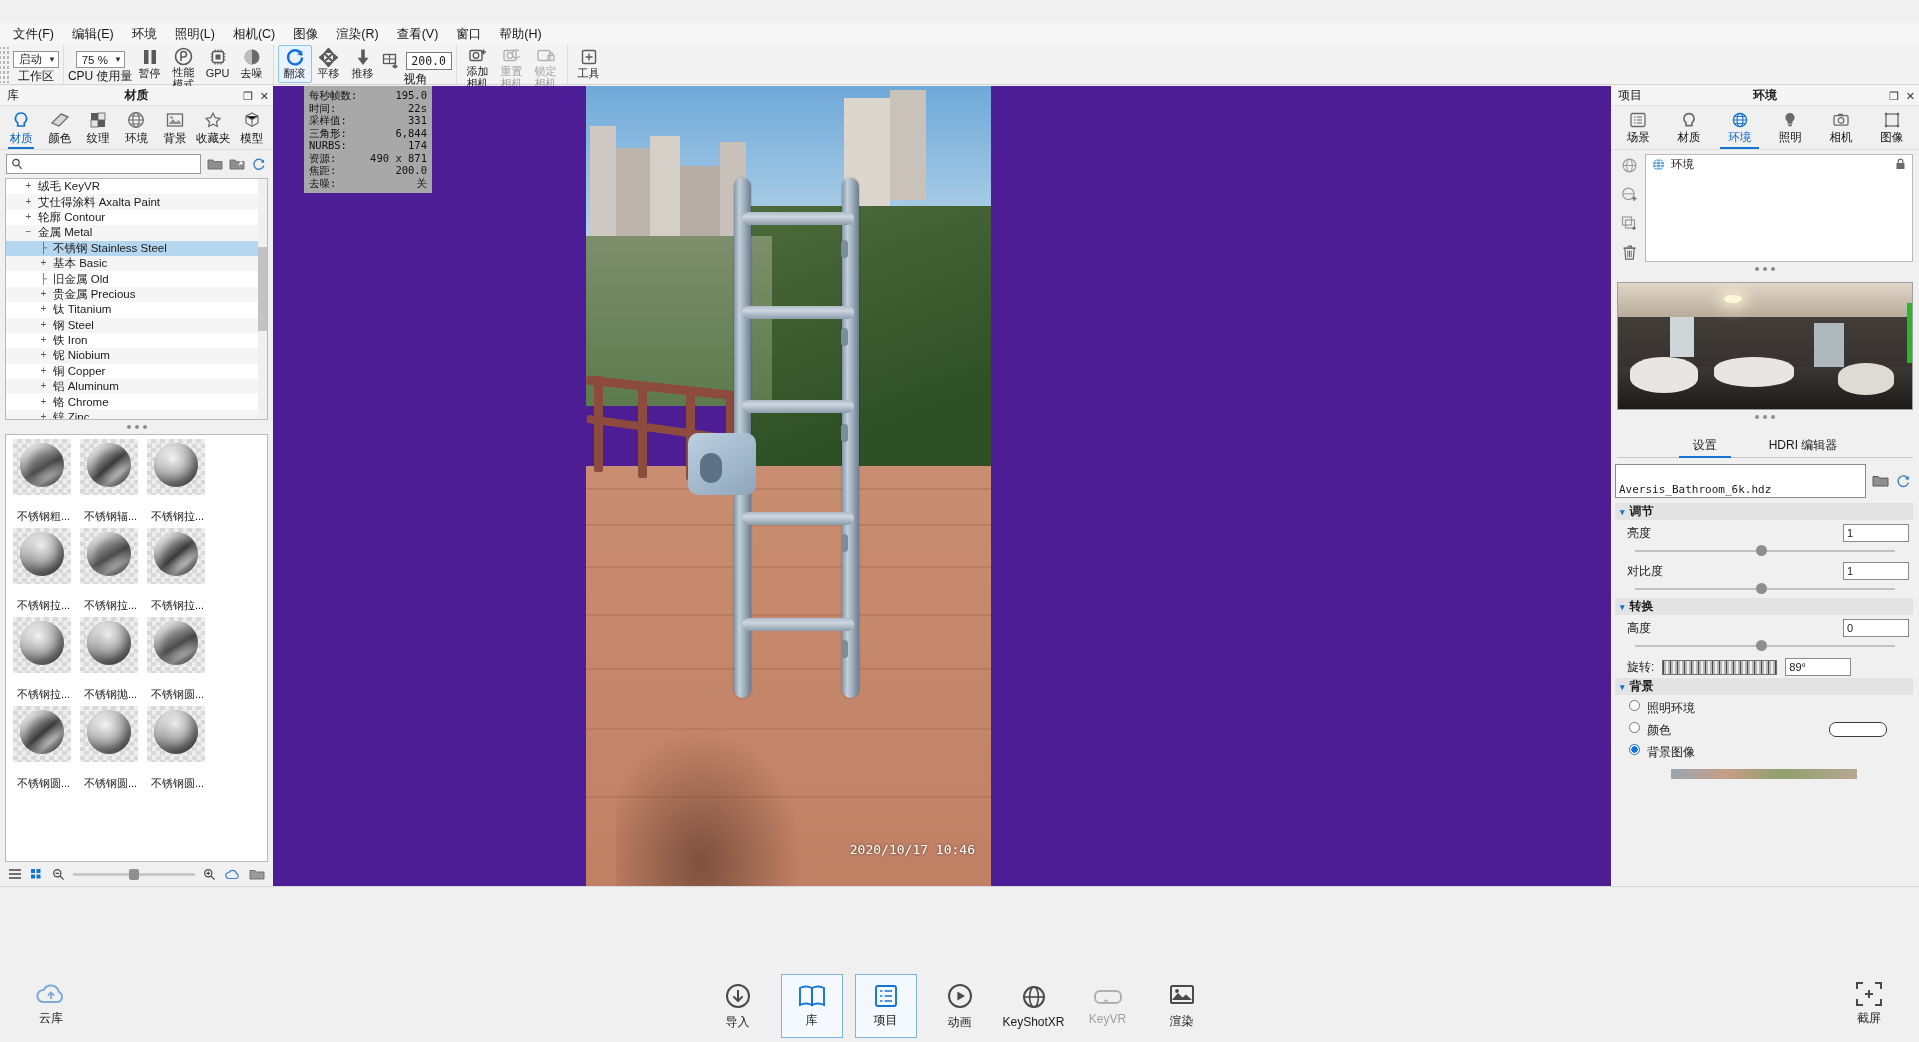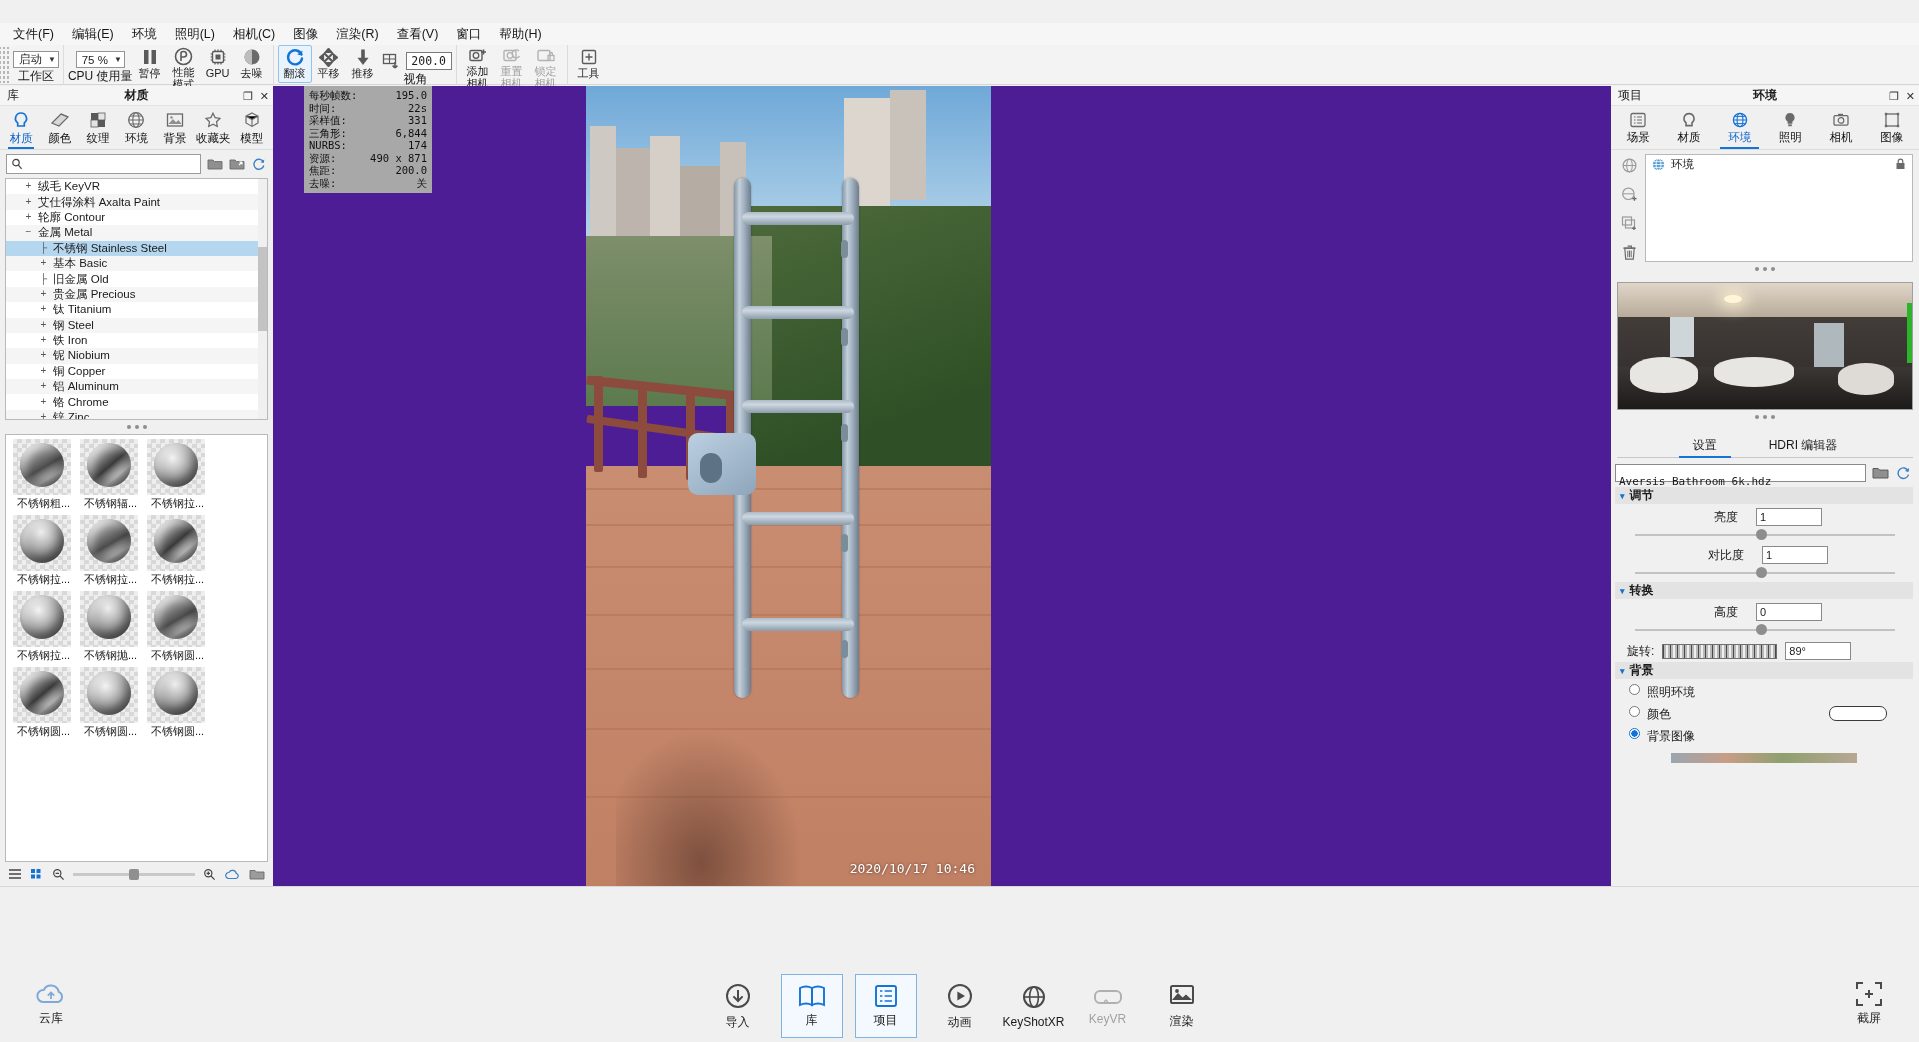--- a/index.html
+++ b/index.html
@@ -98,21 +98,21 @@
   .dots { height:14px; display:flex; align-items:center; justify-content:center; gap:4px; }
   .dot { width:4px; height:4px; border-radius:50%; background:#8d8d8d; }
 
   .gridbox { margin:0 5px; border:1px solid #b9b9b9; background:#fff; flex:1;
     overflow:hidden; padding:4px 0 0 4px; }
   .gcell { display:inline-block; width:61px; margin:0 3px 4px 3px; vertical-align:top; }
   .gthumb { width:58px; height:56px; background:
      repeating-conic-gradient(#d8d8d8 0% 25%, #eee 0% 50%) 0 0/9px 9px; position:relative;
      overflow:hidden; }
   .gball { position:absolute; left:7px; top:4px; width:44px; height:44px; border-radius:50%; }
-  .glab { font-size:11px; text-align:center; margin-top:1px; white-space:nowrap; overflow:hidden; }
+  .glab { font-size:11px; text-align:center; margin-top:14px; white-space:nowrap; overflow:hidden; }
 
   .lpfoot { height:24px; display:flex; align-items:center; gap:8px; padding:0 8px;
     background:#f0f0f0; }
   .lpfoot .sl { flex:1; height:3px; background:#c9c9c9; position:relative; }
   .lpfoot .sl .kn { position:absolute; left:46%; top:-4px; width:10px; height:11px;
     background:#8f8f8f; border-radius:2px; }
 
   
   .viewport { position:absolute; left:273px; top:86px; right:308px; bottom:156px;
     background:#4c1d95; overflow:hidden; }
@@ -134,21 +134,21 @@
     background:linear-gradient(160deg,#4d6b3b,#2f4f26 70%); }
   .deck { position:absolute; left:0; bottom:0; width:100%; height:420px;
     background:linear-gradient(to bottom,#c98d72,#c08064); }
   .deckline { position:absolute; left:0; width:100%; height:2px; background:#b07457; opacity:.6; }
   .pathR { position:absolute; right:0; bottom:0; width:46%; height:410px;
     background:linear-gradient(to bottom,#b9b2a6,#cfc9bd); clip-path:polygon(38% 0,100% 0,100% 100%,0 100%); }
   .railL { position:absolute; left:0; top:280px; width:40%; height:150px; }
   .railbar { position:absolute; background:#8c4b3d; border-radius:2px; }
   .shadow { position:absolute; left:30px; bottom:0; width:190px; height:160px;
     background:radial-gradient(ellipse at 45% 85%, rgba(70,40,30,.55), rgba(120,70,50,0) 68%); }
-  .stamp { position:absolute; right:16px; bottom:10px; color:#fff; font-size:13px;
+  .stamp { position:absolute; right:16px; bottom:29px; color:#fff; font-size:13px;
     font-family:"DejaVu Sans Mono", monospace; text-shadow:0 0 3px rgba(0,0,0,.6); }
 
   .ladder { position:absolute; left:148px; top:92px; width:128px; height:520px; }
   .rail { position:absolute; top:0; width:17px; height:520px; border-radius:9px;
     background:linear-gradient(to right,#8496a6 0%,#c3cfda 32%,#9eaebd 62%,#6d7d8d 100%);
     box-shadow:0 0 2px rgba(0,0,0,.35); }
   .rung { position:absolute; left:8px; width:112px; height:13px; border-radius:7px;
     background:linear-gradient(to bottom,#aebbc8 0%,#cdd7e1 35%,#8c9caa 100%); }
   .pin { position:absolute; right:14px; width:7px; height:18px; border-radius:4px;
     background:#7b8c9b; }
@@ -181,29 +181,29 @@
   .hd-scroll { position:absolute; right:0; top:20px; width:5px; height:60px; background:#2ab52a; }
 
   .rsettabs { height:24px; display:flex; align-items:flex-end; justify-content:center;
     gap:44px; border-bottom:1px solid #c8c8c8; margin:10px 6px 0 6px; }
   .rst { font-size:12px; padding:0 4px 3px 4px; position:relative; }
   .rst.sel:after { content:""; position:absolute; left:-10px; right:-10px; bottom:-1px;
     height:2px; background:#1573d6; }
 
   .filerow { display:flex; align-items:center; gap:6px; padding:6px 8px 3px 4px; }
   .fileinput { flex:1; height:18px; border:1px solid #8a8a8a; background:#fff;
-    font-size:11px; line-height:17px; padding:8px 3px;
+    font-size:11px; line-height:17px; padding:16px 3px;
     font-family:"DejaVu Sans Mono", monospace; }
 
   .sect { margin:2px 6px 0 4px; }
   .secthdr { height:17px; background:#e3e3e3; display:flex; align-items:center; gap:5px;
     padding-left:5px; font-size:12px; font-weight:bold; }
   .caret { color:#1573d6; font-size:9px; }
   .ctrlrow { padding:4px 4px 0 12px; }
-  .ctrltop { display:flex; align-items:center; justify-content:center;gap:18px; }
+  .ctrltop { display:flex; align-items:center; justify-content:space-between;gap:18px; }
   .ctrllab { font-size:12px; }
   .ctrlval { width:66px; height:18px; border:1px solid #8a8a8a; background:#fff;
     font-size:11px; line-height:17px; padding:0 3px; }
   .slider { position:relative; height:14px; margin:2px 14px 0 0; }
   .strack { position:absolute; left:8px; right:0; top:6px; height:2px; background:#c2c2c2; }
   .sknob { position:absolute; top:1px; width:11px; height:11px; border-radius:50%;
     background:#8e8e8e; }
   .rotrow { display:flex; align-items:center; gap:8px; padding:5px 4px 0 12px; }
   .rotwheel { width:115px; height:15px; border:1px solid #6f6f6f;
     background:repeating-linear-gradient(to right,#4a4a4a 0 1px,#b9b9b9 1px 3px,#efefef 3px 5px,#b9b9b9 5px 7px); }

